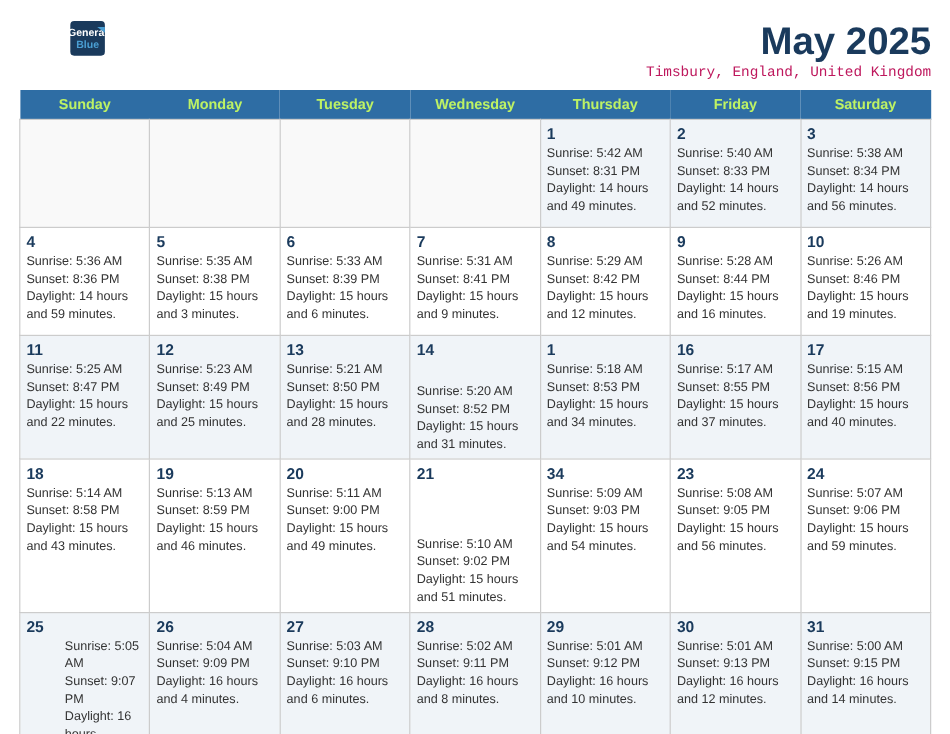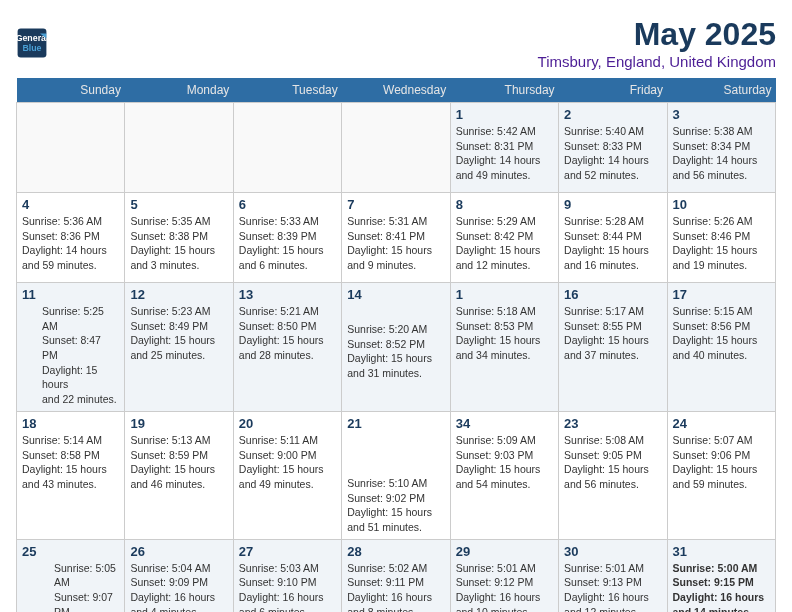--- a/index.html
+++ b/index.html
@@ -6,56 +6,58 @@
     body {
       font-family: Arial, sans-serif;
       background: #fff;
       width: 792px;
       min-height: 612px;
       padding: 16px;
     }
     .header {
       display: flex;
       justify-content: space-between;
-      align-items: center;
+      align-items: flex-start;
       margin-bottom: 8px;
+      margin-left: 41px;
     }
     .logo {
       display: flex;
       align-items: center;
       gap: 4px;
     }
     .logo-icon {
       width: 32px;
       height: 32px;
     }
     .title-block {
       text-align: right;
     }
     .month-title {
       font-size: 32px;
       font-weight: bold;
       color: #1a3a5c;
     }
     .location {
-      font-size: 15px;
-      color: #4c1d95;
+      font-size: 12px;
+      color: #be185d;
+      font-family: Liberation Mono, monospace;
     }
     table {
       width: 100%;
       border-collapse: collapse;
       font-size: 11px;
     }
     thead th {
       background-color: #2e6da4;
-      color: #e5e5e5;
+      color: #bef264;
       padding: 5px 4px;
-      text-align: right;
+      text-align: center;
       font-size: 12px;
-      font-weight: normal;
+      font-weight: bold;
     }
     tbody td {
       border: 1px solid #ccc;
       vertical-align: top;
       padding: 4px 5px;
       width: 108px;
       min-height: 80px;
       height: 90px;
       color: #333;
     }
@@ -185,21 +187,21 @@
           <span class="day-number">10</span>
           <div class="day-info" style="white-space: pre-line;">Sunrise: 5:26 AM
 Sunset: 8:46 PM
 Daylight: 15 hours
 and 19 minutes.</div>
         </td>
       </tr>
       <tr>
         <td>
           <span class="day-number">11</span>
-          <div class="day-info" style="white-space: pre-line; margin-left: 20px;">Sunrise: 5:25 AM
+          <div class="day-info" style="white-space: pre-line;">Sunrise: 5:25 AM
 Sunset: 8:47 PM
 Daylight: 15 hours
 and 22 minutes.</div>
         </td>
         <td>
           <span class="day-number">12</span>
           <div class="day-info" style="white-space: pre-line;">Sunrise: 5:23 AM
 Sunset: 8:49 PM
 Daylight: 15 hours
 and 25 minutes.</div>
@@ -329,20 +331,20 @@
         </td>
         <td>
           <span class="day-number">30</span>
           <div class="day-info" style="white-space: pre-line;">Sunrise: 5:01 AM
 Sunset: 9:13 PM
 Daylight: 16 hours
 and 12 minutes.</div>
         </td>
         <td>
           <span class="day-number">31</span>
-          <div class="day-info" style="white-space: pre-line; font-weight: bold;">Sunrise: 5:00 AM
+          <div class="day-info" style="white-space: pre-line;">Sunrise: 5:00 AM
 Sunset: 9:15 PM
 Daylight: 16 hours
 and 14 minutes.</div>
         </td>
       </tr>
     </tbody>
 </table>
 
 </body></html>

